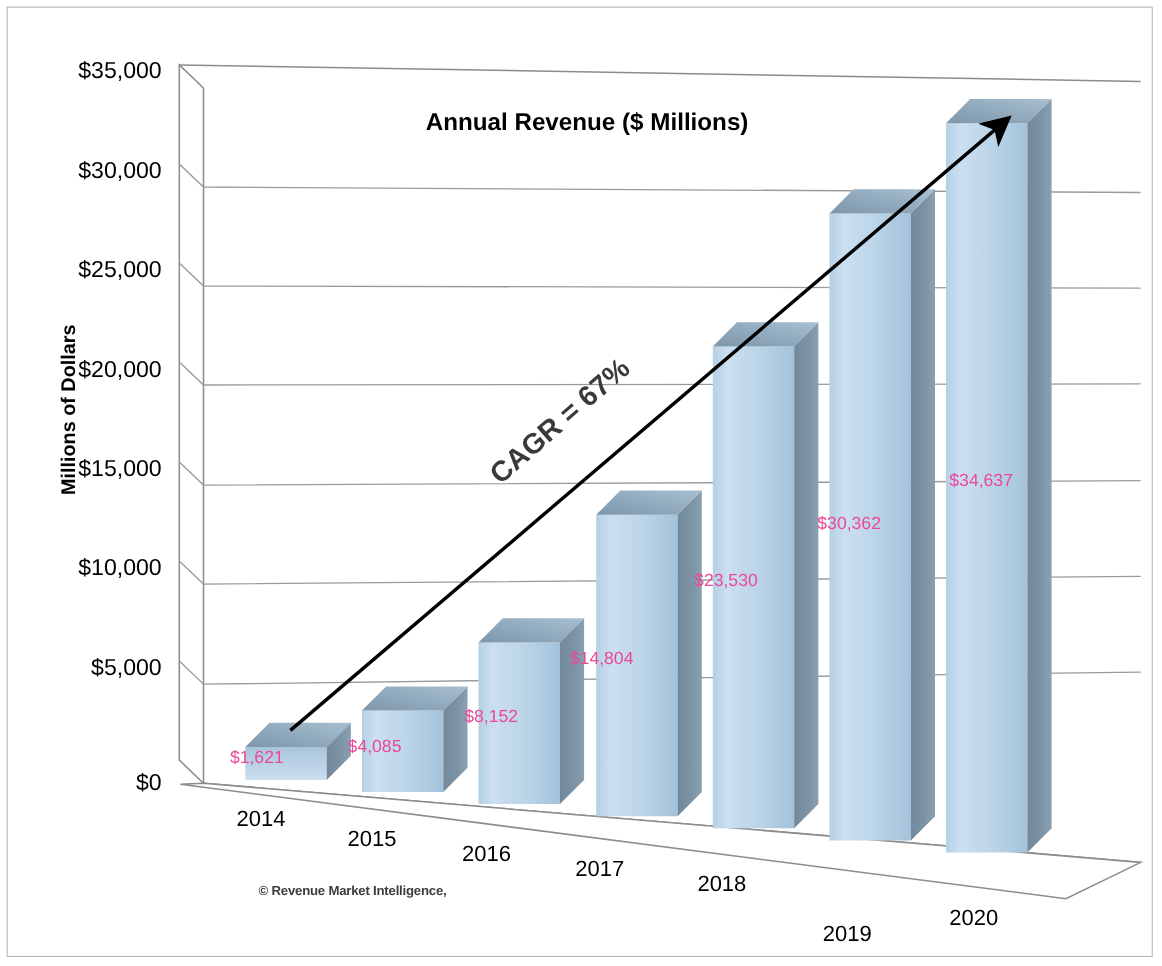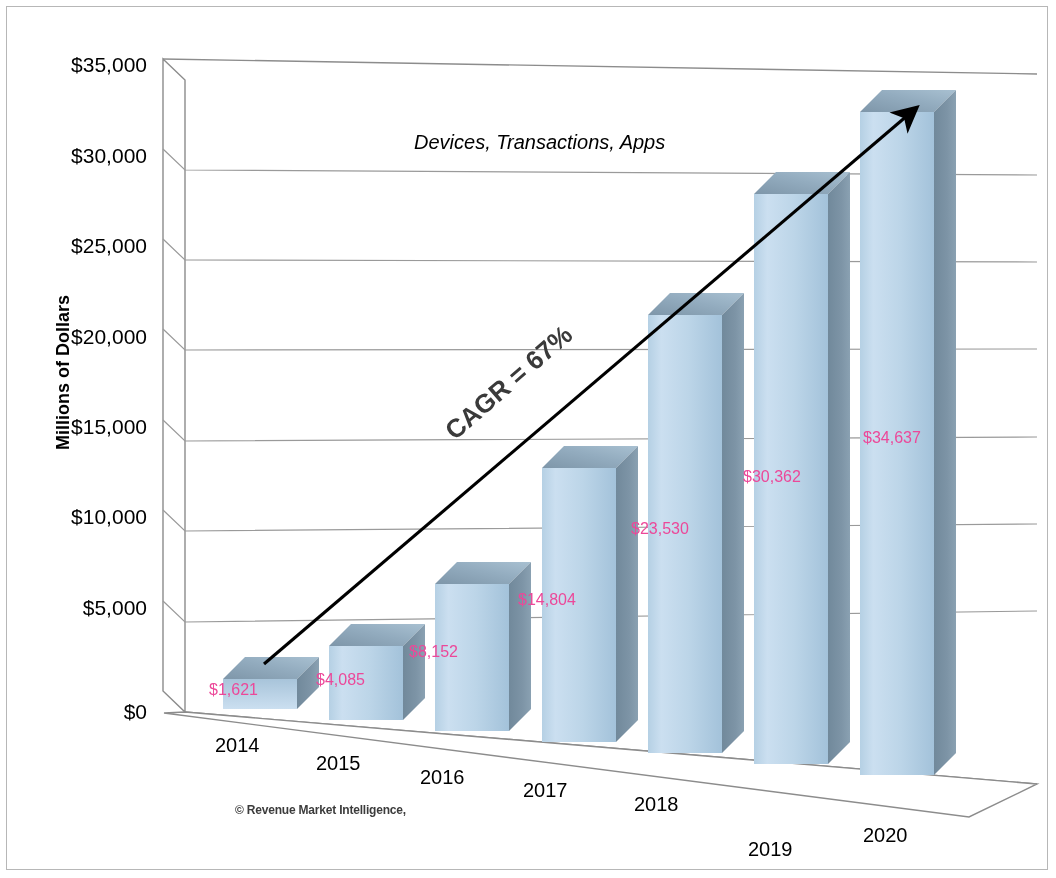--- a/index.html
+++ b/index.html
@@ -191,25 +191,25 @@
 
   <div class="ytick" style="left:0px;top:46px;width:140px;">$35,000</div>
   <div class="ytick" style="left:0px;top:137px;width:140px;">$30,000</div>
   <div class="ytick" style="left:0px;top:227px;width:140px;">$25,000</div>
   <div class="ytick" style="left:0px;top:318px;width:140px;">$20,000</div>
   <div class="ytick" style="left:0px;top:408px;width:140px;">$15,000</div>
   <div class="ytick" style="left:0px;top:498px;width:140px;">$10,000</div>
   <div class="ytick" style="left:0px;top:589px;width:140px;">$5,000</div>
   <div class="ytick" style="left:0px;top:693px;width:140px;">$0</div>
 
-  <div class="txt" id="chart-subsubtitle">Devices, Transactions, Apps</div>
+  <div class="txt" id="chart-subtitle">Annual Revenue ($ Millions)</div>
 
   <div class="datalabel" style="left:202px;top:674px;">$1,621</div>
   <div class="datalabel" style="left:309px;top:664px;">$4,085</div>
-  <div class="datalabel" style="left:402px;top:636px;">$8,152</div>
+  <div class="datalabel" style="left:415px;top:636px;">$8,152</div>
   <div class="datalabel" style="left:511px;top:584px;">$14,804</div>
   <div class="datalabel" style="left:624px;top:513px;">$23,530</div>
   <div class="datalabel" style="left:736px;top:461px;">$30,362</div>
   <div class="datalabel" style="left:856px;top:422px;">$34,637</div>
 
   <div class="xtick" style="left:208px;top:727px;">2014</div>
   <div class="xtick" style="left:309px;top:745px;">2015</div>
   <div class="xtick" style="left:413px;top:759px;">2016</div>
   <div class="xtick" style="left:516px;top:772px;">2017</div>
   <div class="xtick" style="left:627px;top:786px;">2018</div>

